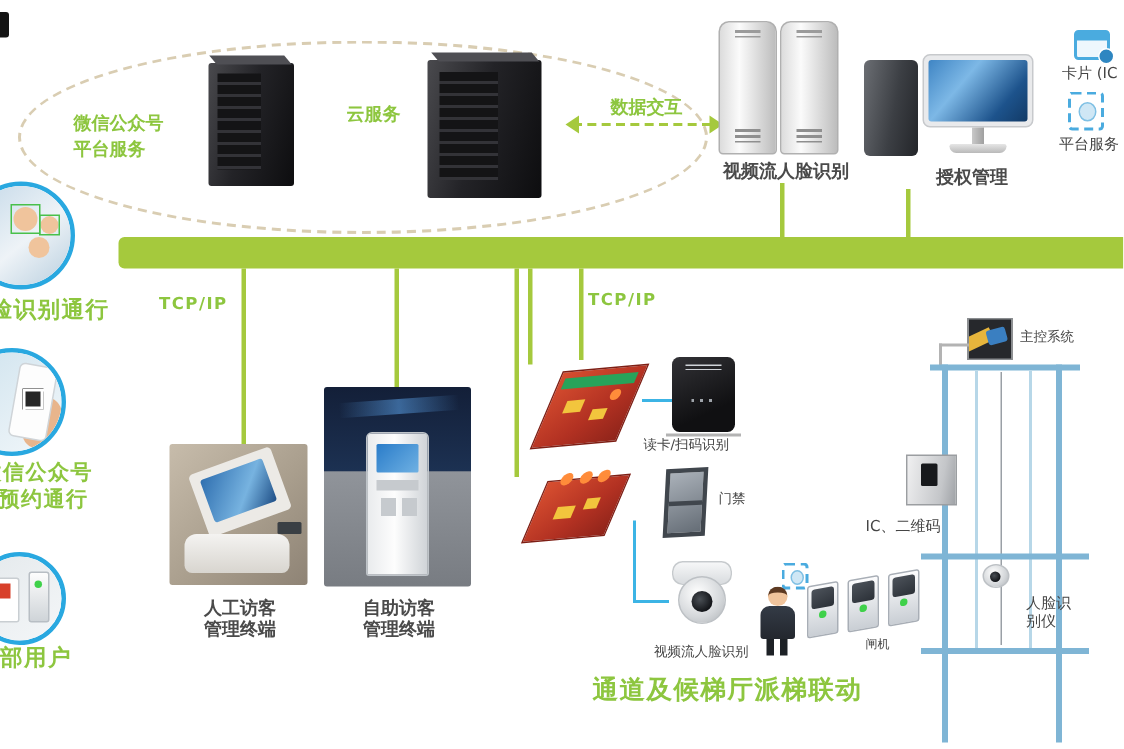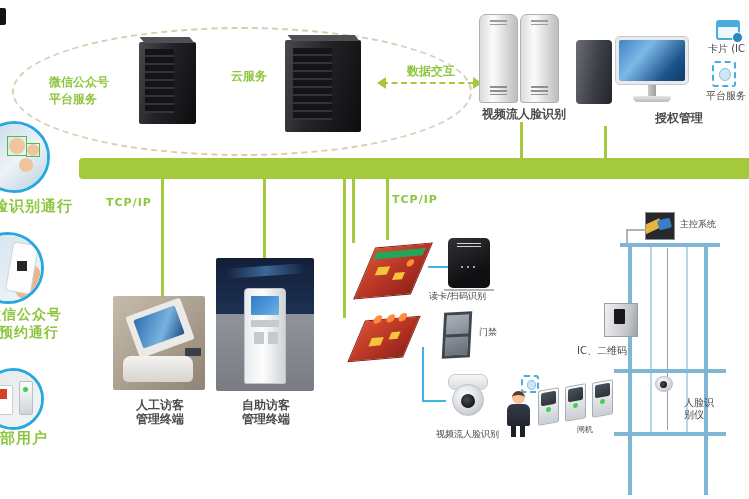--- a/index.html
+++ b/index.html
@@ -162,21 +162,21 @@
       <div class="vents2"></div>
     </div>
   <div class="abs d12 dlabel" style="left:482px; top:106px;">视频流人脸识别</div>
 
   <div class="abs pc-tower" style="left:576px; top:40px; width:36px; height:64px;"></div>
   <div class="abs imac" style="left:615px; top:36px; width:74px; height:49px;">
       <div class="screen"></div>
     </div>
   <div class="abs imac-neck" style="left:648px; top:85px; width:8px; height:11px;"></div>
   <div class="abs imac-base" style="left:633px; top:96px; width:38px; height:6px;"></div>
-  <div class="abs d12 dlabel" style="left:655px; top:110px;">授权管理</div>
+  <div class="abs d12 dlabel" style="left:624px; top:110px;">授权管理</div>
 
   <div class="abs card-ic" style="left:716px; top:20px; width:24px; height:20px;">
       <div class="bar"></div>
       <div class="badge"></div>
     </div>
   <div class="abs dlabel d10" style="left:708px; top:42px;">卡片 (IC</div>
   <div class="abs scanbox" style="left:712px; top:61px; width:24px; height:26px;">
     <div class="abs facehead" style="left:5px; top:5px; width:12px; height:13px;"></div>
   </div>
   <div class="abs dlabel d10" style="left:706px; top:89px;">平台服务</div>
@@ -297,20 +297,21 @@
   <div class="abs gate" style="left:565px; top:385px; width:21px; height:35px;">
       <div class="gtop"></div>
       <div class="glight"></div>
     </div>
   <div class="abs gate" style="left:592px; top:381px; width:21px; height:35px;">
       <div class="gtop"></div>
       <div class="glight"></div>
     </div>
   <div class="abs dlabel d8" style="left:577px; top:424px;">闸机</div>
 
+  <div class="abs title" style="left:395px; top:448px; letter-spacing:1px;">通道及候梯厅派梯联动</div>
 
   <div class="abs mc-photo" style="left:645px; top:212px; width:30px; height:28px;">
       <div class="y"></div>
       <div class="b"></div>
     </div>
   <div class="abs dlabel d9" style="left:680px; top:218px;">主控系统</div>
   <div class="abs grayline" style="left:626px; top:229px; width:20px; height:2px;"></div>
   <div class="abs grayline" style="left:626px; top:229px; width:2px; height:15px;"></div>
 
   <div class="abs ev" style="left:620px; top:243px; width:100px; height:4px;"></div>

